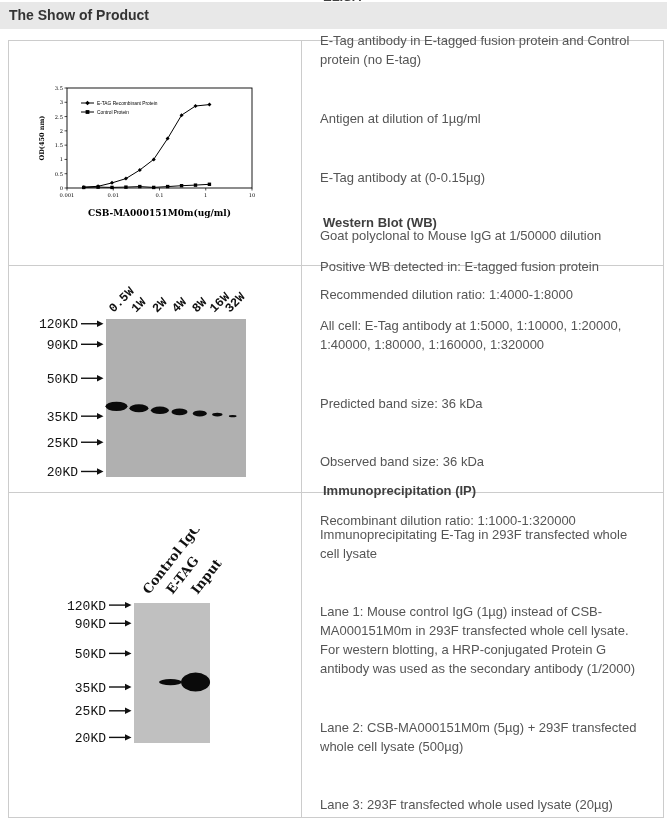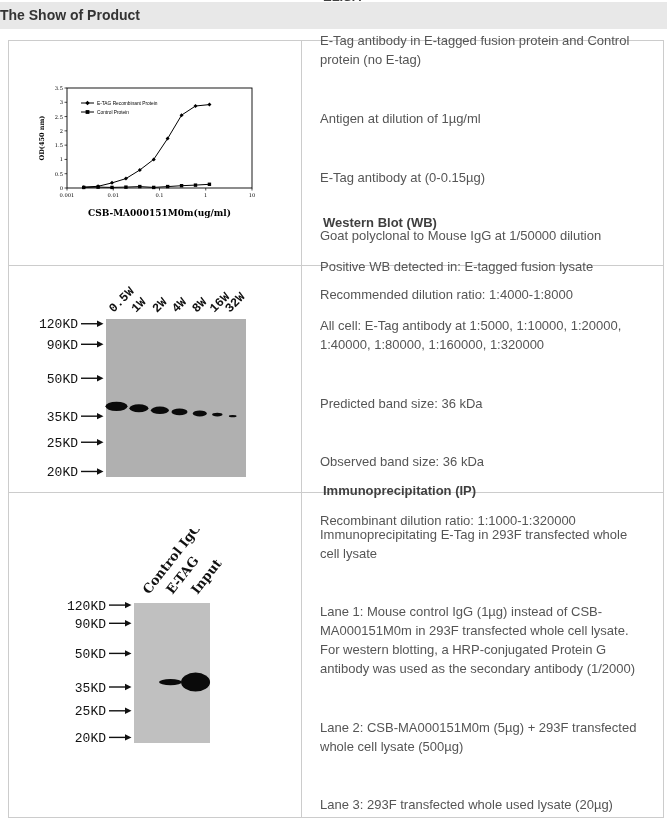--- a/index.html
+++ b/index.html
@@ -1,20 +1,20 @@
 <!DOCTYPE html>
 <html><head>
 <meta charset="utf-8">
 <style>
   html,body { margin:0; padding:0; background:#fff; }
   body { width:667px; height:824px; overflow:hidden;
          font-family:"Liberation Sans", sans-serif; }
   .section-header { margin-top:2px; height:27px; line-height:27px;
     background:#e8e8e8; color:#333; font-size:14px; font-weight:bold;
-    }
+    padding-left:9px; }
   .product-table { margin:11px 2px 0 8px; width:654px;
     border:1px solid #ccc; background:#fff; }
   .row { display:flex; border-bottom:1px solid #ccc; }
   .row:last-child { border-bottom:none; }
   .row-elisa { height:224px; }
   .row-wb { height:226px; }
   .row-ip { height:324px; }
   .cell-left { width:292px; border-right:1px solid #ccc;
     display:flex; align-items:center; justify-content:center; }
   .cell-right { flex:1; display:flex; flex-direction:column;
@@ -143,21 +143,21 @@
             <ellipse cx="129.9" cy="135.26999999999998" rx="9.5" ry="4" fill="#0a0a0a"></ellipse>
             <ellipse cx="150.9" cy="137.324" rx="9" ry="3.7" fill="#0a0a0a"></ellipse>
             <ellipse cx="170.5" cy="138.904" rx="8" ry="3.4" fill="#0a0a0a"></ellipse>
             <ellipse cx="190.8" cy="140.48399999999998" rx="7" ry="3" fill="#0a0a0a"></ellipse>
             <ellipse cx="208.3" cy="141.59" rx="5.2" ry="1.8" fill="#0a0a0a"></ellipse>
             <ellipse cx="223.7" cy="143.17000000000002" rx="3.8" ry="1.1" fill="#0a0a0a"></ellipse>
           </svg>
       </div>
       <div class="cell-right">
         <div class="sec-title">Western Blot (WB)</div>
-        <p>Positive WB detected in: E-tagged fusion lysate</p>
+        <p>Positive WB detected in: E-tagged fusion protein</p>
         <p>All cell: E-Tag antibody at 1:5000, 1:10000, 1:20000, 1:40000, 1:80000, 1:160000, 1:320000</p>
         <p>Predicted band size: 36 kDa</p>
         <p>Observed band size: 36 kDa</p>
         <p>Recombinant dilution ratio: 1:1000-1:320000</p>
       </div>
     </div>
 
     <div class="row row-ip">
       <div class="cell-left">
         <svg id="ip-blot" width="292" height="252">

